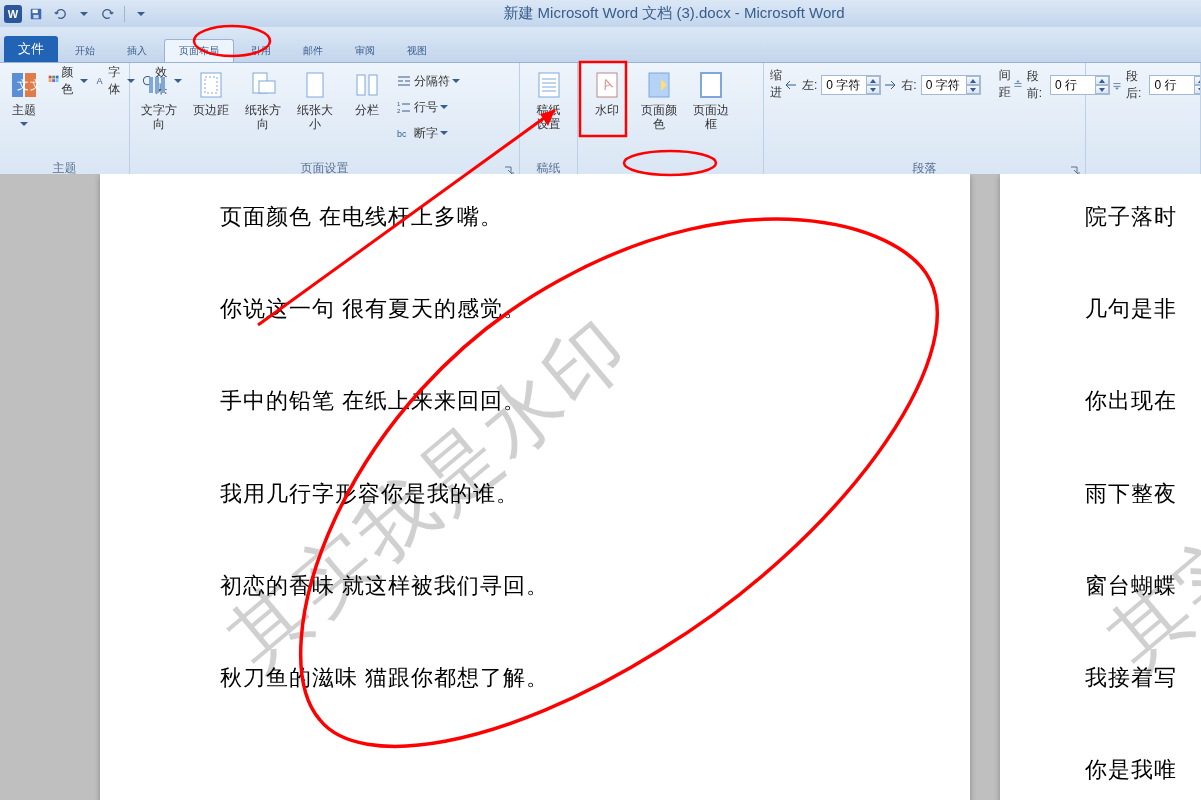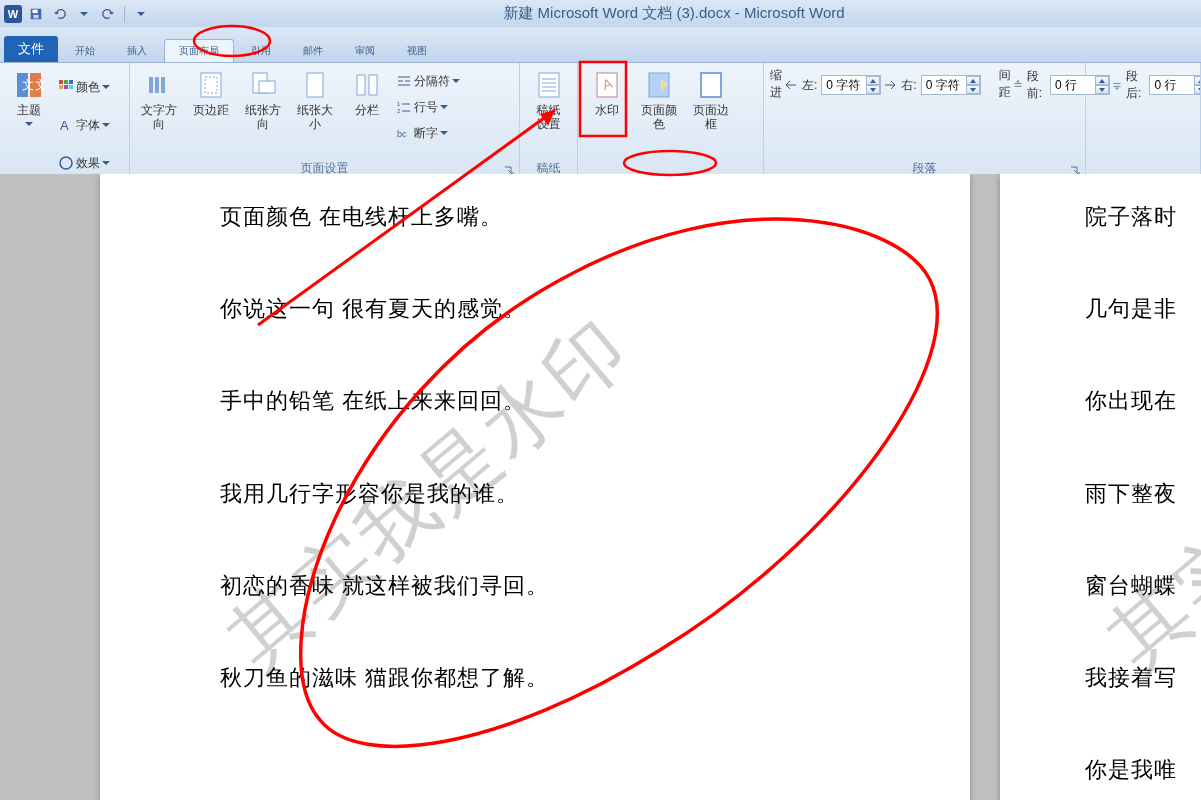--- a/index.html
+++ b/index.html
@@ -126,21 +126,21 @@
         <div class="ico">
             <svg viewBox="0 0 32 32">
               <rect x="4" y="4" width="11" height="24" fill="#5a8fd6"></rect>
               <rect x="17" y="4" width="11" height="24" fill="#e07b4a"></rect>
               <text x="9" y="20" font-size="12" fill="#fff">文</text>
               <text x="22" y="20" font-size="12" fill="#fff">文</text>
             </svg>
           </div>
         <div class="lbl"><span>主题</span><br><div class="dropdown-caret" style="display:inline-block"></div></div>
       </div>
-      <div style="display:flex;flex-direction:column;gap:14px;margin-top:8px">
+      <div style="display:flex;flex-direction:row;gap:7px;margin-top:2px">
         <div class="smallrow">
             <span class="mini-ico">
               <svg viewBox="0 0 16 16">
                 <rect width="4" height="4" x="1" y="1" fill="#d44"></rect>
                 <rect width="4" height="4" x="6" y="1" fill="#4a4"></rect>
                 <rect width="4" height="4" x="11" y="1" fill="#46d"></rect>
                 <rect width="4" height="4" x="1" y="6" fill="#da4"></rect>
                 <rect width="4" height="4" x="6" y="6" fill="#a4d"></rect>
                 <rect width="4" height="4" x="11" y="6" fill="#4dd"></rect>
               </svg>

